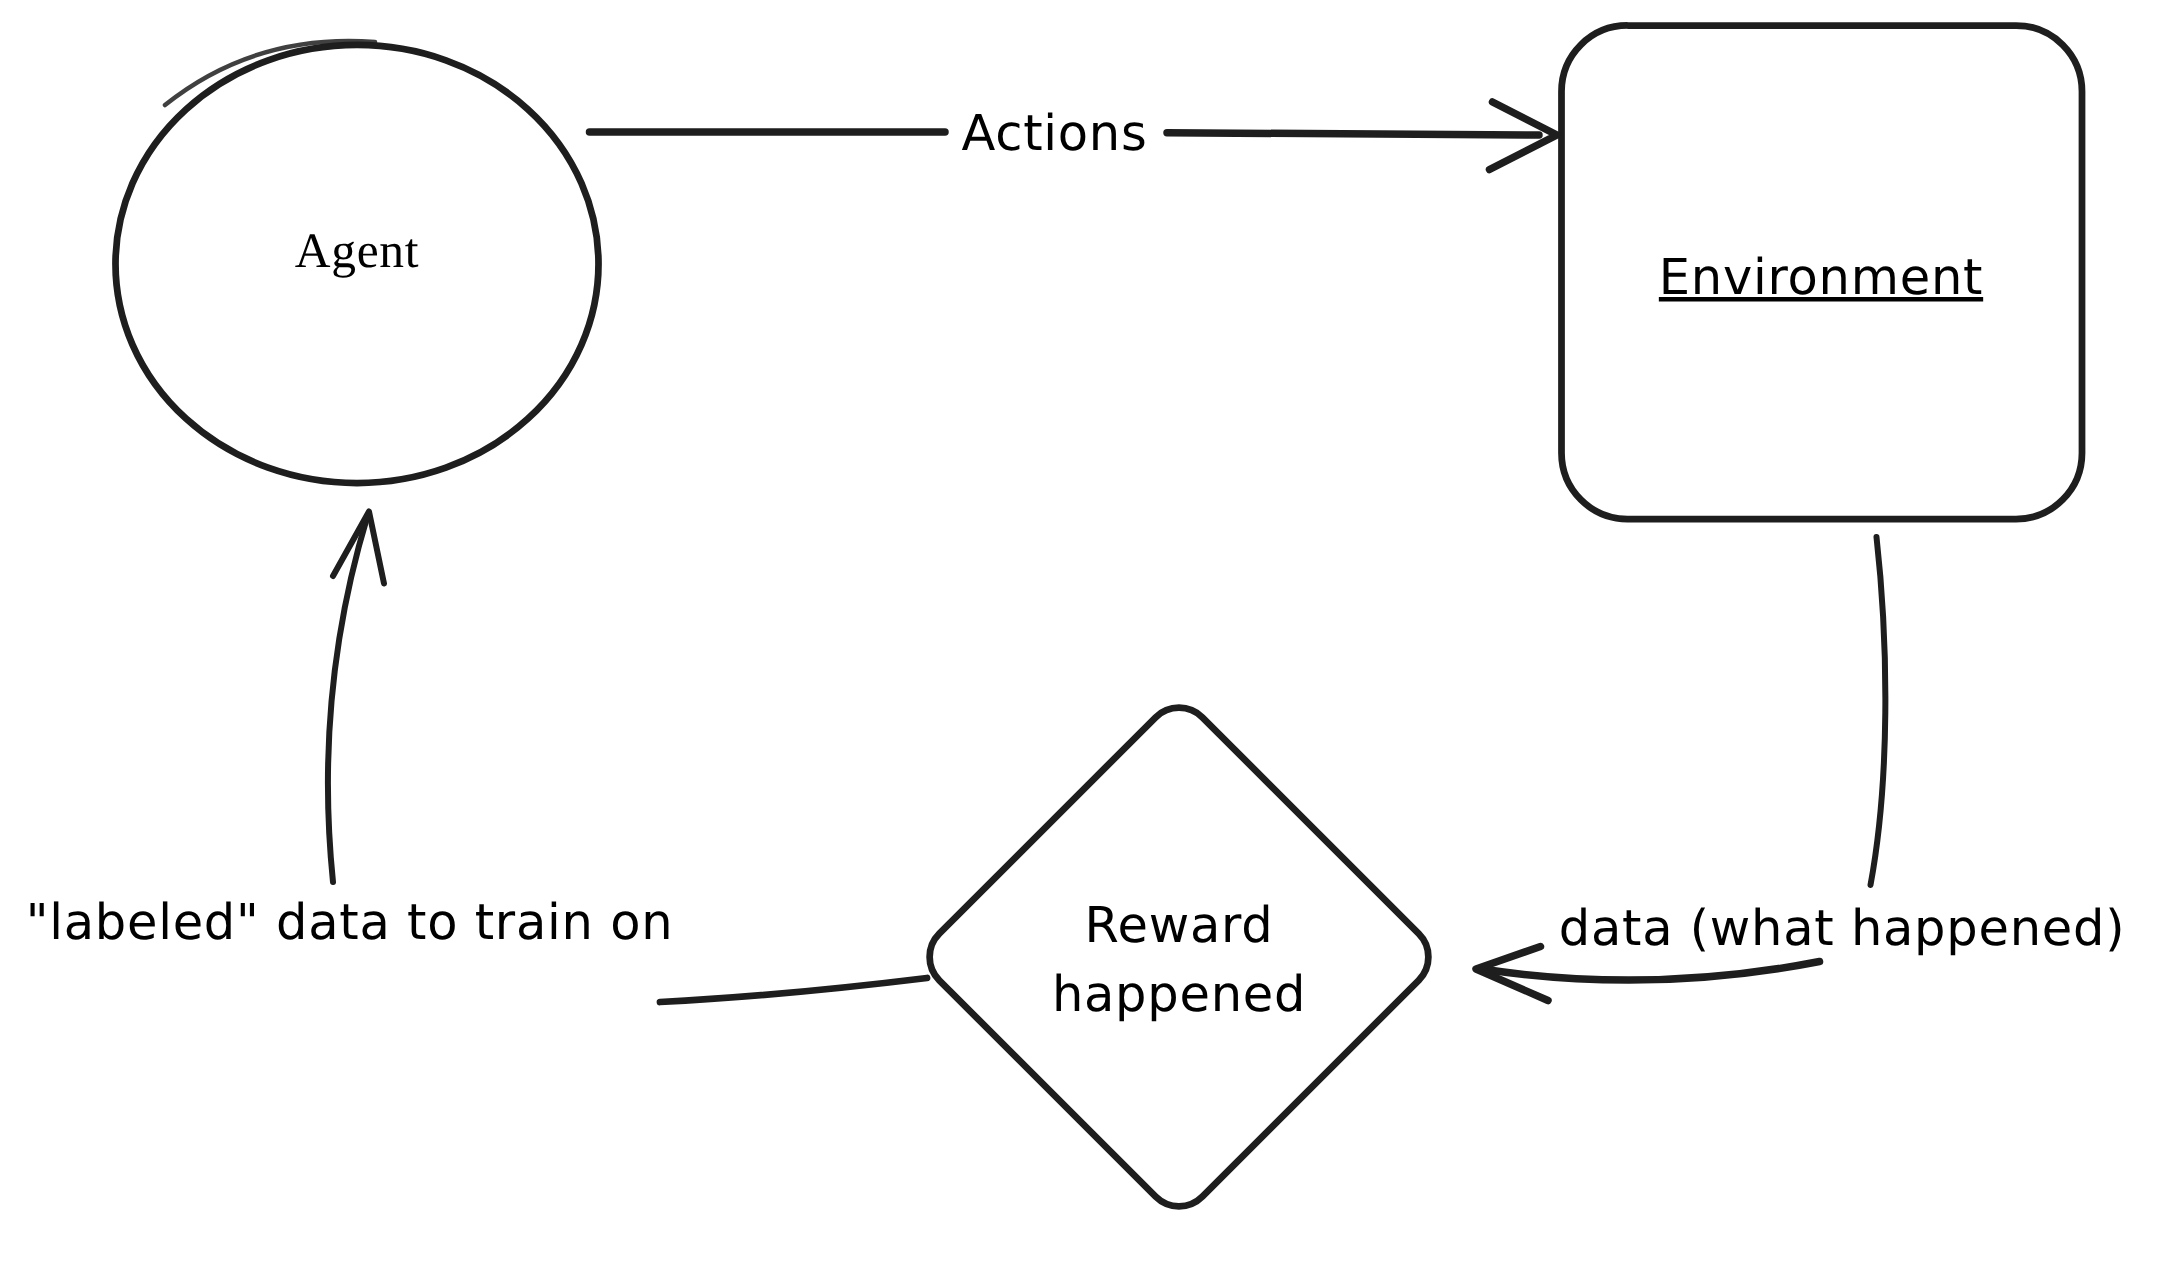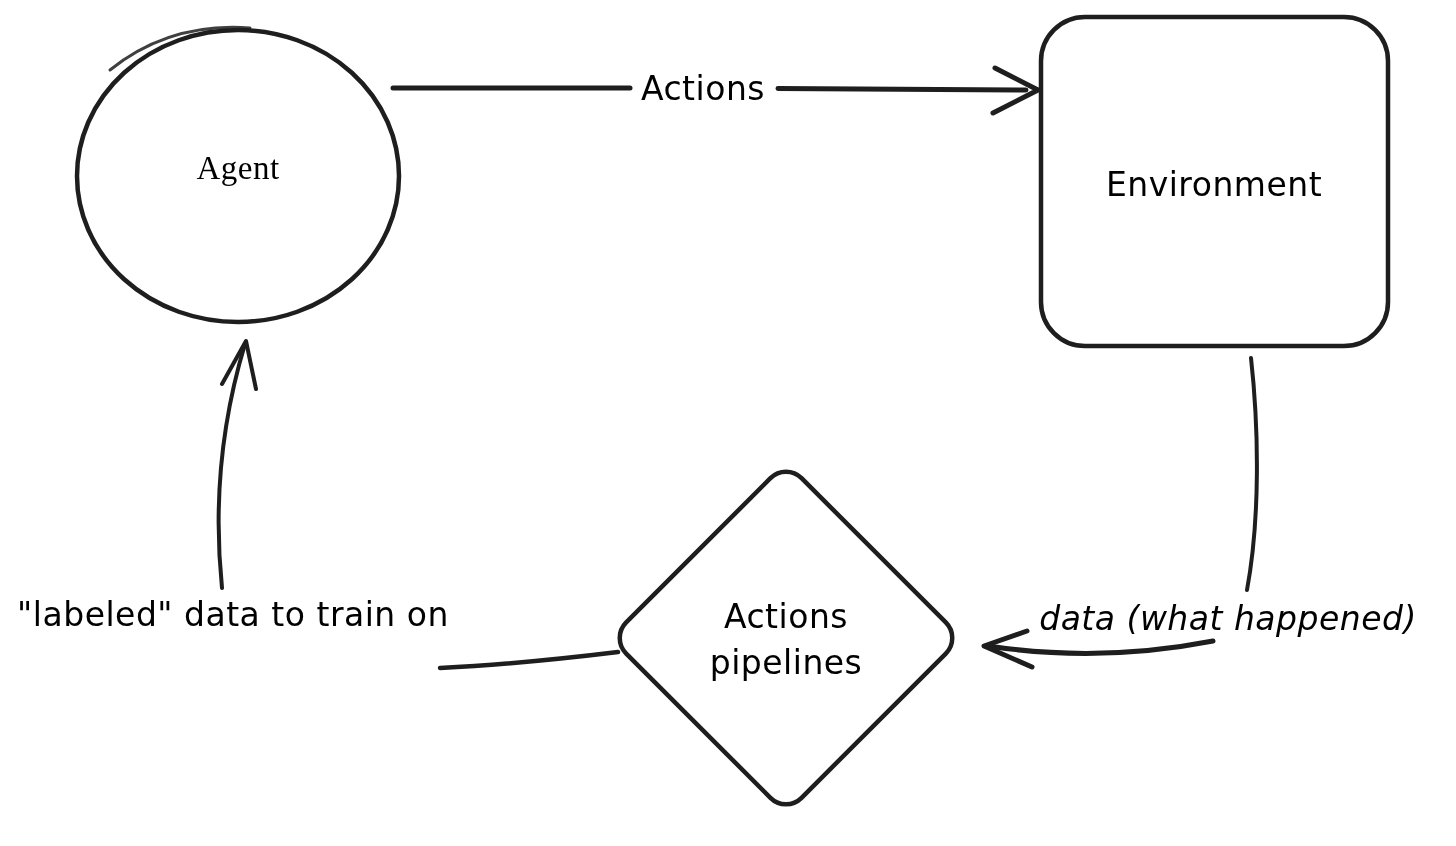--- a/index.html
+++ b/index.html
@@ -73,23 +73,23 @@
     </g>
 
     <g>
       <path class="stroke" d="M 222 588 C 213 500 222 420 245 344" stroke-width="4"></path>
       <path class="stroke" d="M 222 384 L 246 341 L 256 389" stroke-width="4"></path>
     </g>
   </svg>
 
   <div class="label" style="left:138px; top:146px; width:200px;font-family:Liberation Serif, serif;">Agent</div>
 
-  <div class="label" style="left:1044px; top:162px; width:340px;">Environment</div>
+  <div class="label" style="left:1044px; top:162px; width:340px;text-decoration:underline;">Environment</div>
 
-  <div class="label" style="left:686px; top:594px; width:200px;">Actions pipelines</div>
+  <div class="label" style="left:686px; top:594px; width:200px;">Reward happened</div>
 
   <div class="label" style="left:603px; top:66px; width:200px;">Actions</div>
 
-  <div class="label" style="left:1018px; top:596px; width:420px;font-style:italic;">data (what happened)</div>
+  <div class="label" style="left:1018px; top:596px; width:420px;">data (what happened)</div>
 
   <div class="label" style="left:8px; top:592px; width:450px;">"labeled" data to train on</div>
 
 </div>
 
 </body></html>

